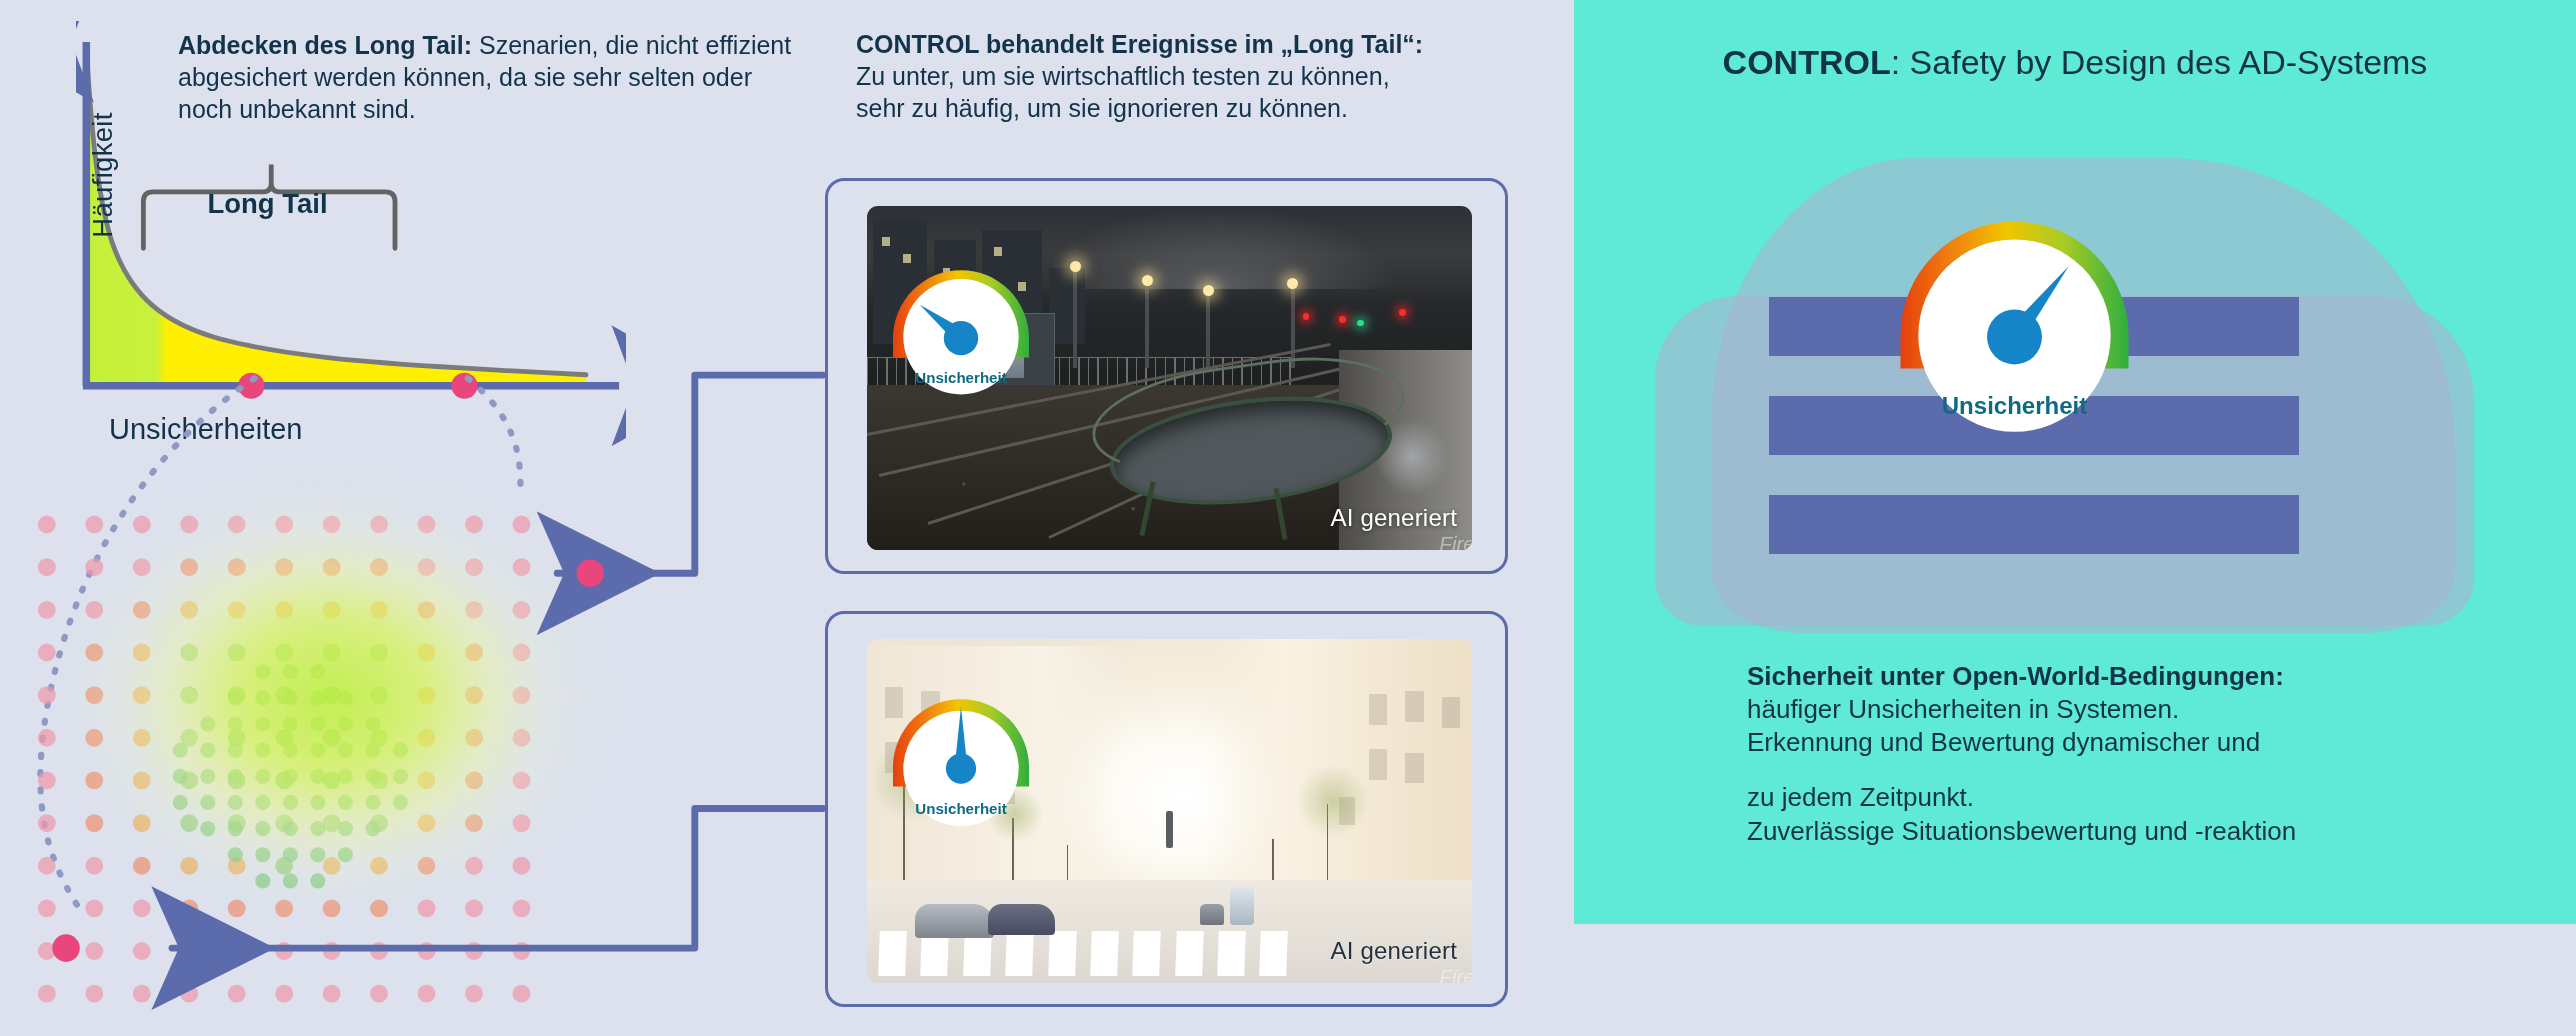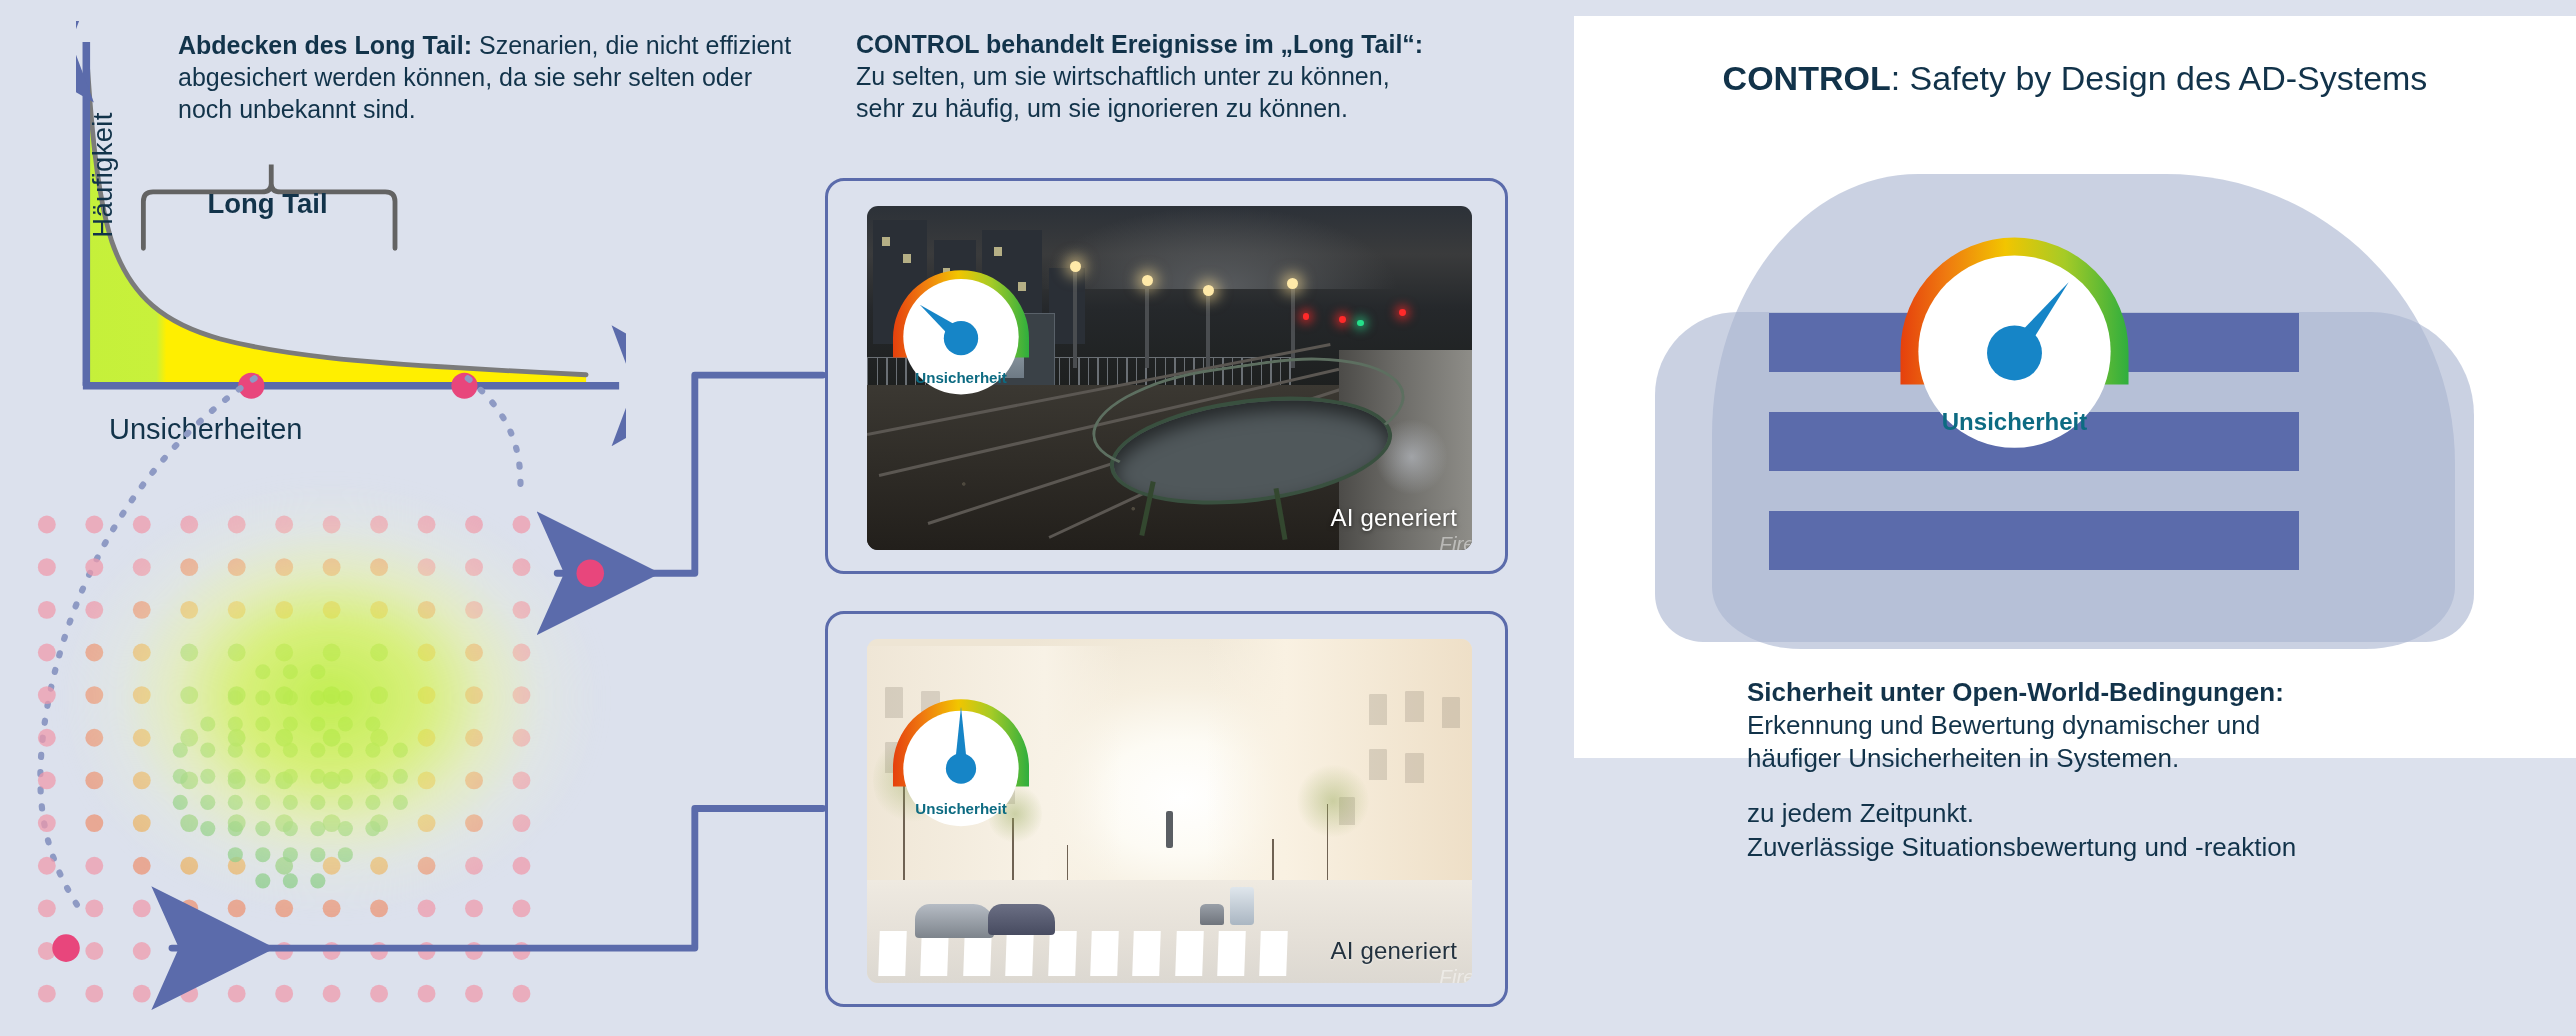--- a/index.html
+++ b/index.html
@@ -149,23 +149,22 @@
   .tree-c { position:absolute; border-radius:50%;
     background:radial-gradient(circle, rgba(150,170,90,.45), rgba(150,170,90,0) 70%); }
   .tlight { position:absolute; left:49.5%; top:50%; width:6.9px; height:37px;
     background:#5a5e63; border-radius:2.1px; }
 
   
   .gauge { position:absolute; }
 
   
   .right-zone {
-    position:absolute; left:1574px; top:0; width:1002px; height:742px;
-    background:#ffffff;
-    margin-top:16px;
+    position:absolute; left:1574px; top:0; width:1002px; height:924px;
+    background:#5eead4;
   }
   .right-title {
     position:absolute; left:0; top:43px; width:100%; text-align:center;
     font-size:34px; color:#12334a;
   }
   .right-title b { font-weight:bold; }
   .car-ghost {
     position:absolute; left:138px; top:158px; width:743px; height:475px;
     background:#aab4d0; opacity:.62;
     border-radius:206px 289px 89px 89px / 261px 289px 62px 62px;
@@ -192,21 +191,21 @@
 <div class="slide">
 
   <div class="left-zone">
 
     <div class="para para-left">
       <b>Abdecken des Long Tail:</b><span> Szenarien, die nicht effizient abgesichert werden können, da sie sehr selten oder noch unbekannt sind.</span>
     </div>
 
     <div class="para para-mid">
       <b>CONTROL behandelt Ereignisse im „Long Tail“:</b><br>
-      <span>Zu selten, um sie wirtschaftlich unter zu können,</span><br>
+      <span>Zu unter, um sie wirtschaftlich testen zu können,</span><br>
       <span>sehr zu häufig, um sie ignorieren zu können.</span>
     </div>
 
     <div class="chart-wrap">
       <svg class="chart-svg" width="550" height="427" viewBox="0 0 800 620">
         <defs>
           <linearGradient id="areaGrad" x1="0" y1="0" x2="1" y2="0">
             <stop offset="0%" stop-color="#c5f03a"></stop>
             <stop offset="14%" stop-color="#c8f13b"></stop>
             <stop offset="16%" stop-color="#ffef00"></stop>
@@ -642,22 +641,22 @@
           <path d="M190 120 L203 244 L177 244 Z" fill="#1685c7"></path>
         </g>
         <circle cx="190" cy="250" r="40" fill="#1685c7"></circle>
         <text x="190" y="362" text-anchor="middle" font-family="Liberation Sans, sans-serif" font-size="35" fill="#0d6b82" font-weight="600">Unsicherheit</text>
       </svg>
     </div>
 
     <div class="right-body">
       <div class="blk">
         <div class="h">Sicherheit unter Open-World-Bedingungen:</div>
+        <div class="t">häufiger Unsicherheiten in Systemen.</div>
         <div class="t">Erkennung und Bewertung dynamischer und</div>
-        <div class="t">häufiger Unsicherheiten in Systemen.</div>
       </div>
       <div class="blk">
         <div class="t">zu jedem Zeitpunkt.</div>
         <div class="t">Zuverlässige Situationsbewertung und -reaktion</div>
       </div>
     </div>
   </div>
 </div>
 
 

